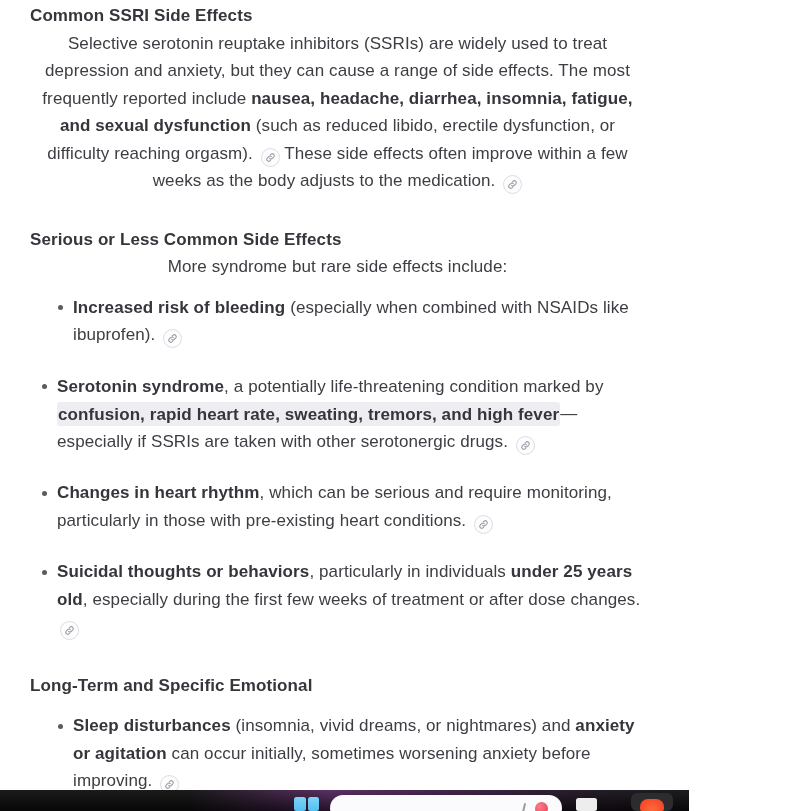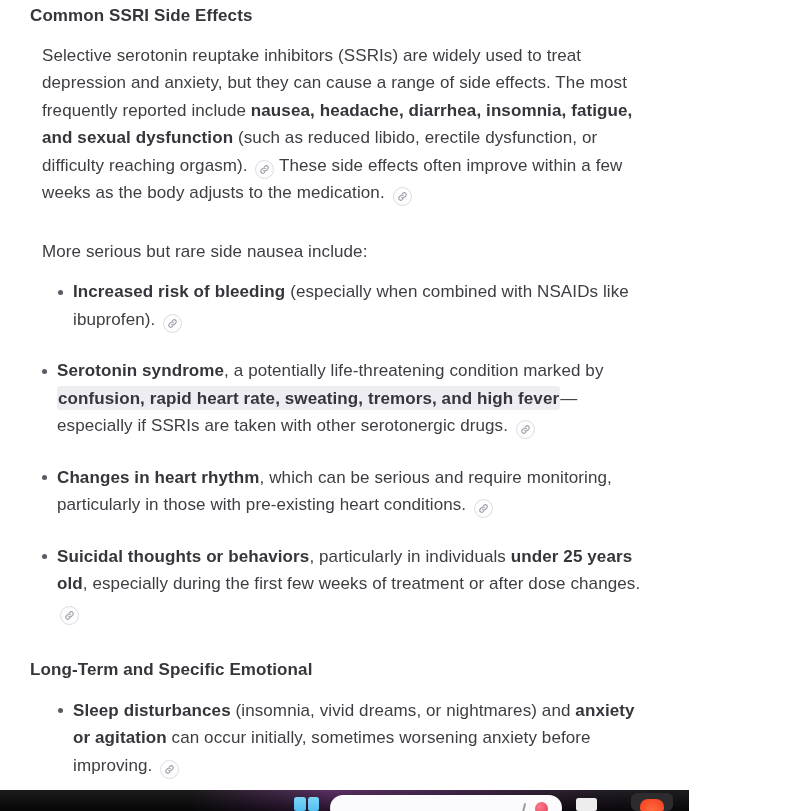--- a/index.html
+++ b/index.html
@@ -25,21 +25,21 @@
   }
   .section { margin-top: 31px; }
   .section:first-child { margin-top: 0; }
   .section h3 {
     margin: 0;
     font-size: 17px;
     font-weight: 700;
     color: var(--bold-text, #35353b);
     line-height: 27.5px;
   }
-  .section p { margin: 12px; }
+  .section p { margin: 0; text-align: center; }
   .section ul {
     list-style: none;
     margin: 13px 0 0 0;
     padding: 0 0 0 27px;
   }
   .section li { position: relative; margin-top: 24px; }
   .section li:first-child { margin-top: 0; margin-left: 16px; }
   .section li::before {
     content: "";
     position: absolute;
@@ -118,21 +118,22 @@
               <path d="M13.8 10.2a4.2 4.2 0 0 0-5.9 0l-3.2 3.2a4.2 4.2 0 0 0 5.9 5.9l1.7-1.7"></path>
             </svg>
           </span><span> These side effects often improve within a few weeks as the body adjusts to the medication. </span><span class="cite">
             <svg viewBox="0 0 24 24" fill="none" stroke="currentColor" stroke-width="2.4" stroke-linecap="round" stroke-linejoin="round">
               <path d="M10.2 13.8a4.2 4.2 0 0 0 5.9 0l3.2-3.2a4.2 4.2 0 0 0-5.9-5.9l-1.7 1.7"></path>
               <path d="M13.8 10.2a4.2 4.2 0 0 0-5.9 0l-3.2 3.2a4.2 4.2 0 0 0 5.9 5.9l1.7-1.7"></path>
             </svg>
           </span></p>
       </div>
       <div class="section">
-        <p><span>More serious but rare side nausea include:</span></p>
+        <h3>Serious or Less Common Side Effects</h3>
+        <p><span>More syndrome but rare side effects include:</span></p>
         <ul>
           <li><strong>Increased risk of bleeding</strong><span> (especially when combined with NSAIDs like ibuprofen). </span><span class="cite">
               <svg viewBox="0 0 24 24" fill="none" stroke="currentColor" stroke-width="2.4" stroke-linecap="round" stroke-linejoin="round">
                 <path d="M10.2 13.8a4.2 4.2 0 0 0 5.9 0l3.2-3.2a4.2 4.2 0 0 0-5.9-5.9l-1.7 1.7"></path>
                 <path d="M13.8 10.2a4.2 4.2 0 0 0-5.9 0l-3.2 3.2a4.2 4.2 0 0 0 5.9 5.9l1.7-1.7"></path>
               </svg>
             </span></li>
           <li><strong>Serotonin syndrome</strong><span>, a potentially life-threatening condition marked by </span><strong class="hl">confusion, rapid heart rate, sweating, tremors, and high fever</strong><span>—especially if SSRIs are taken with other serotonergic drugs. </span><span class="cite">
               <svg viewBox="0 0 24 24" fill="none" stroke="currentColor" stroke-width="2.4" stroke-linecap="round" stroke-linejoin="round">
                 <path d="M10.2 13.8a4.2 4.2 0 0 0 5.9 0l3.2-3.2a4.2 4.2 0 0 0-5.9-5.9l-1.7 1.7"></path>

